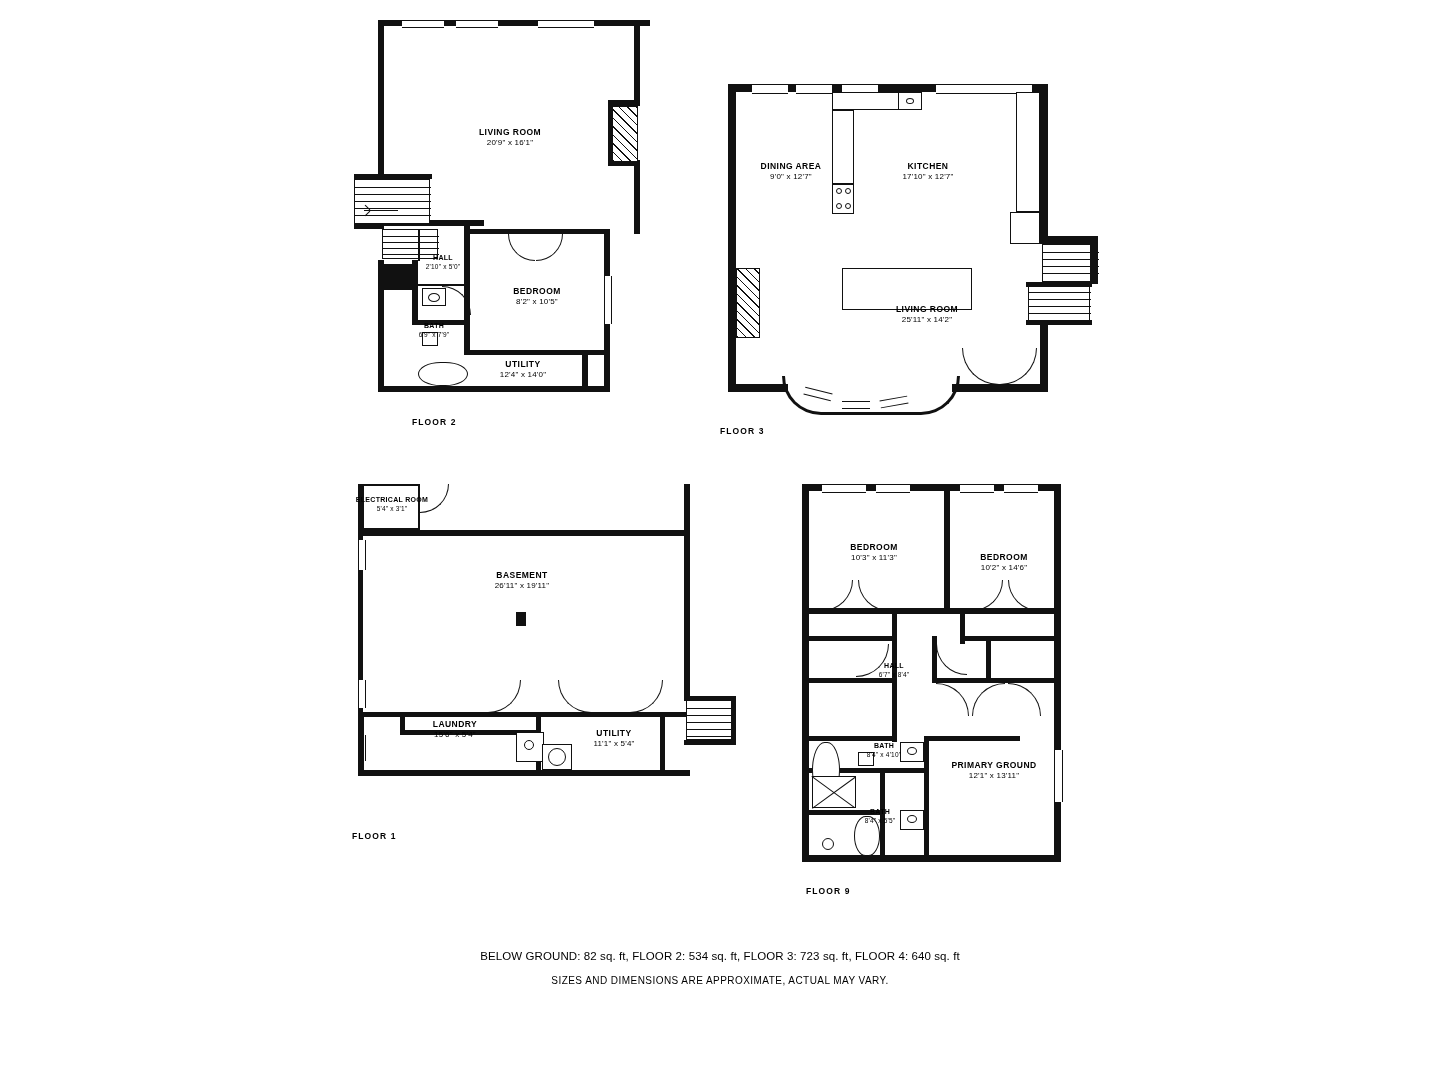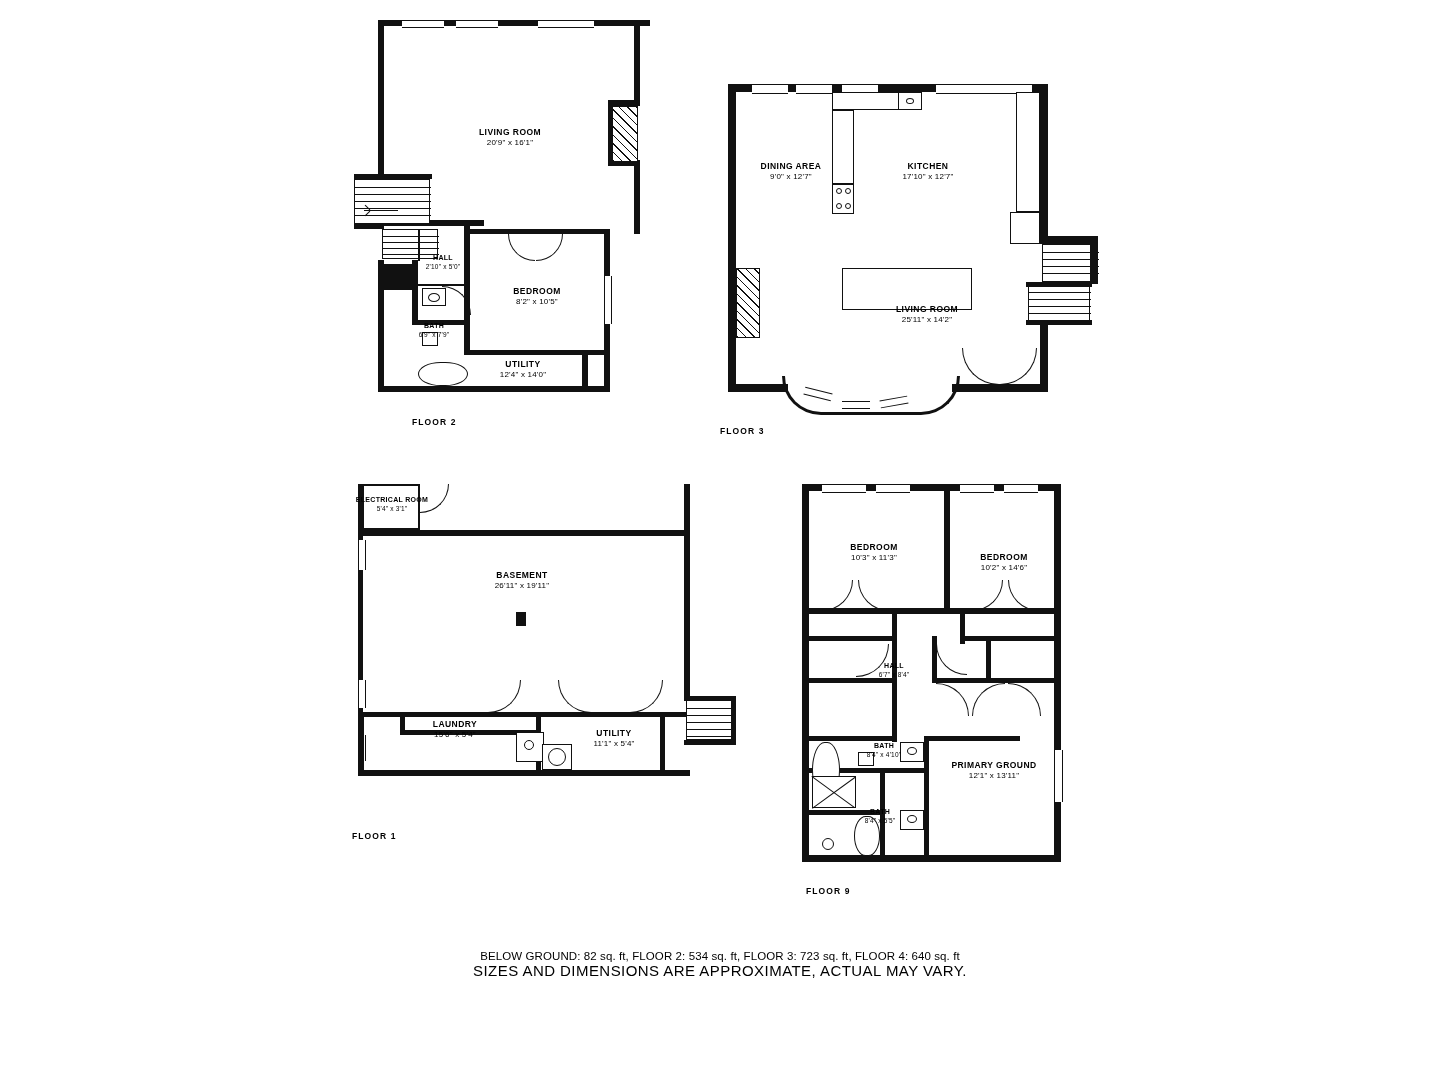--- a/index.html
+++ b/index.html
@@ -46,21 +46,21 @@
   .hatch{
     position:absolute;
     background-image:repeating-linear-gradient(45deg,#111 0 1px,transparent 1px 6px);
     border:1px solid #111;box-sizing:border-box;background-color:#fff;
   }
 
   
   .summary{position:absolute;left:0;right:0;text-align:center;}
   .summary .total{font-size:13px;font-weight:700;letter-spacing:.2px;}
   .summary .ln{font-size:11.5px;letter-spacing:.1px;margin-top:2px;}
-  .summary .disc{font-size:15px;letter-spacing:.45px;}
+  .summary .disc{font-size:10px;letter-spacing:.45px;margin-top:13px;}
 </style>
 </head>
 <body>
 
 <div class="canvas">
 
   <div class="plan" style="left:360px;top:14px;width:310px;height:400px;">
 
     <div class="wall" style="left:18px;top:6px;width:6px;height:206px;"></div>
     <div class="wall" style="left:18px;top:6px;width:272px;height:6px;"></div>

